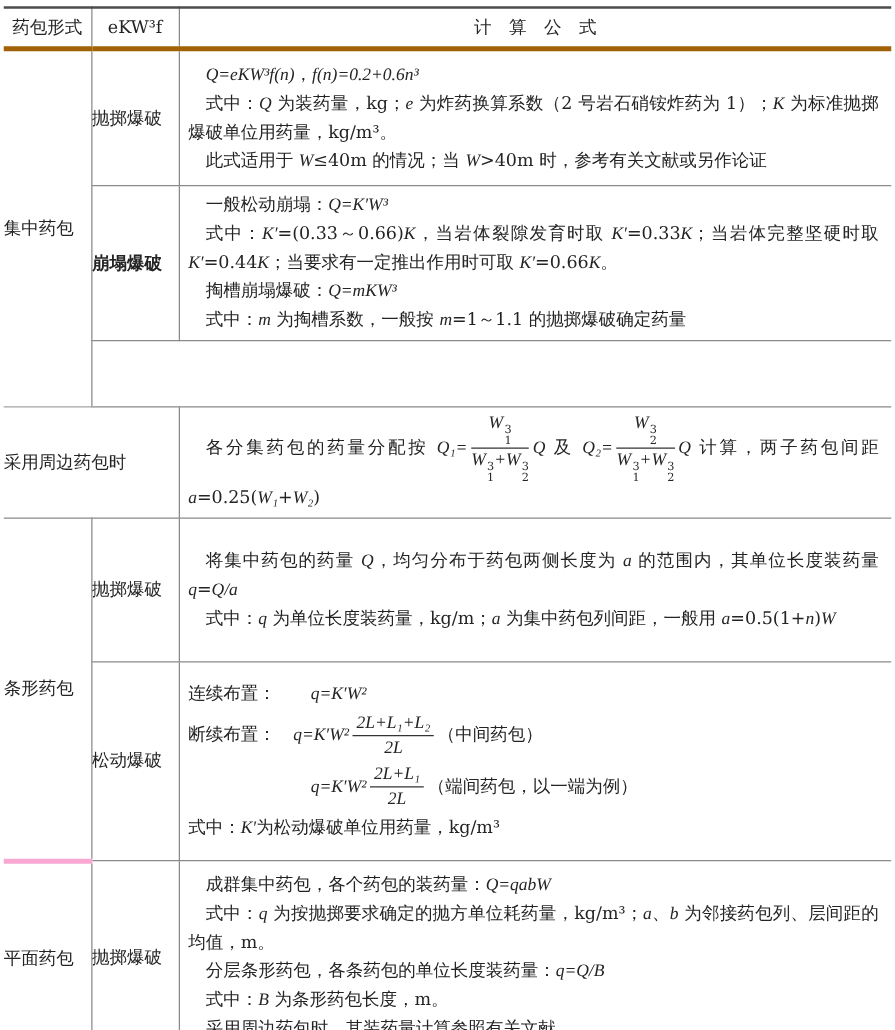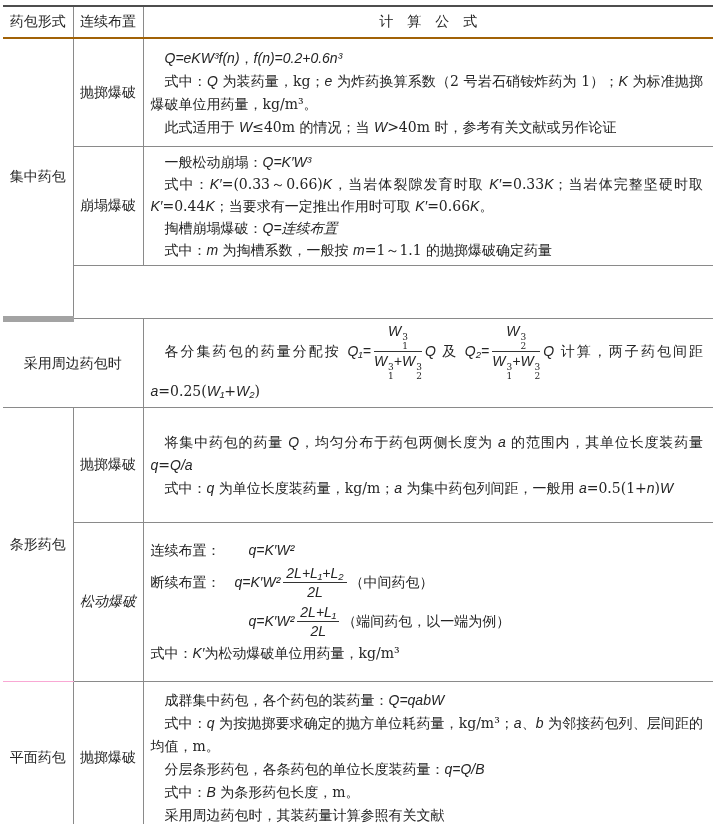--- a/index.html
+++ b/index.html
@@ -21,41 +21,41 @@
     font-size:14px;
   }
   col.c1{width:70px;}
   col.c2{width:70px;}
   col.c3{width:570px;}
   th,td{padding:0;font-weight:normal;}
   th{
     height:30px;
     text-align:center;
     vertical-align:middle;
-    border-bottom:2px solid #a16207;
+    border-bottom:4px solid #a16207;
     font-size:14px;
   }
   .vr{border-right:1px solid #8a8a8a;}
   .hb{border-bottom:1px solid #8a8a8a;}
   td.label{
-    text-align:center;
+    text-align:left;
     vertical-align:middle;
     font-size:14px;
   }
   td.content{
     vertical-align:middle;
     padding:4px 10px 4px 7px;
     line-height:23px;
     font-size:14px;
   }
   td.tight{line-height:22px;}
   .p{margin:0;text-indent:14px;}
   .p0{margin:3px 0;text-indent:0;}
   .just{text-align:justify;}
-  .mv{font-style:italic;font-family:Liberation Sans, sans-serif;}
+  .mv{font-style:italic;font-family:Liberation Serif, serif;}
   .frac{
     display:inline-block;
     vertical-align:middle;
     text-align:center;
     margin:0 3px;
     line-height:1.15;
     text-indent:0;
   }
   .fnum{display:block;padding:0 3px 1px;border-bottom:1px solid #333;}
   .fden{display:block;padding-top:1px;}
@@ -78,40 +78,40 @@
   <table class="tbl">
     <colgroup>
         <col class="c1">
         <col class="c2">
         <col class="c3">
       </colgroup>
 
     <tbody>
         <tr>
       <th class="vr">药包形式</th>
-      <th class="vr">连续布置</th>
+      <th class="vr">eKW³f</th>
       <th>计　算　公　式</th>
     </tr>
 
     <tr>
-      <td class="label vr hb" rowspan="3" style="border-bottom:6px solid #a3a3a3;">集中药包</td>
+      <td class="label vr hb" rowspan="3" style="border-bottom:1px solid #a3a3a3;">集中药包</td>
       <td class="label vr hb" style="height:107px;">抛掷爆破</td>
       <td class="content hb">
         <div class="p"><span class="mv">Q=eKW³f(n)</span>，<span class="mv">f(n)=0.2+0.6n³</span></div>
         <div class="p just">式中：<span class="mv">Q</span> 为装药量，kg；<span class="mv">e</span> 为炸药换算系数（2 号岩石硝铵炸药为 1）；<span class="mv">K</span> 为标准抛掷爆破单位用药量，kg/m³。</div>
         <div class="p">此式适用于 <span class="mv">W</span>≤40m 的情况；当 <span class="mv">W</span>&gt;40m 时，参考有关文献或另作论证</div>
       </td>
     </tr>
 
     <tr>
-      <td class="label vr hb" style="height:113px;">崩塌爆破</td>
+      <td class="label vr hb" style="height:113px;font-weight:bold;">崩塌爆破</td>
       <td class="content hb tight">
         <div class="p">一般松动崩塌：<span class="mv">Q=K′W³</span></div>
         <div class="p just">式中：<span class="mv">K′</span>=(0.33～0.66)<span class="mv">K</span>，当岩体裂隙发育时取 <span class="mv">K′</span>=0.33<span class="mv">K</span>；当岩体完整坚硬时取 <span class="mv">K′</span>=0.44<span class="mv">K</span>；当要求有一定推出作用时可取 <span class="mv">K′</span>=0.66<span class="mv">K</span>。</div>
-        <div class="p">掏槽崩塌爆破：<span class="mv">Q=连续布置</span></div>
+        <div class="p">掏槽崩塌爆破：<span class="mv">Q=mKW³</span></div>
         <div class="p">式中：<span class="mv">m</span> 为掏槽系数，一般按 <span class="mv">m</span>=1～1.1 的抛掷爆破确定药量</div>
       </td>
     </tr>
 
     <tr>
       <td class="hb empty-cell" colspan="2"></td>
     </tr>
 
     <tr>
       <td class="label vr hb" colspan="2" style="height:84px;">采用周边药包时</td>
@@ -132,30 +132,30 @@
                     <span>3</span>
                     <span>1</span>
                   </span><span class="mv">+W</span><span class="ss">
                     <span>3</span>
                     <span>2</span>
                   </span></span></span><span class="mv">Q</span> 计算，两子药包间距 <span class="mv">a</span>=0.25(<span class="mv">W₁</span>+<span class="mv">W₂</span>)</div>
       </td>
     </tr>
 
     <tr>
-      <td class="label vr hb" rowspan="2" style="border-bottom:1px solid #f9a8d4;">条形药包</td>
+      <td class="label vr hb" rowspan="2" style="border-bottom:4px solid #f9a8d4;">条形药包</td>
       <td class="label vr hb" style="height:114px;">抛掷爆破</td>
       <td class="content hb">
         <div class="p just">将集中药包的药量 <span class="mv">Q</span>，均匀分布于药包两侧长度为 <span class="mv">a</span> 的范围内，其单位长度装药量 <span class="mv">q</span>=<span class="mv">Q/a</span></div>
         <div class="p">式中：<span class="mv">q</span> 为单位长度装药量，kg/m；<span class="mv">a</span> 为集中药包列间距，一般用 <span class="mv">a</span>=0.5(1+<span class="mv">n</span>)<span class="mv">W</span></div>
       </td>
     </tr>
 
     <tr>
-      <td class="label vr hb" style="height:158px;font-style:italic;">松动爆破</td>
+      <td class="label vr hb" style="height:158px;">松动爆破</td>
       <td class="content hb">
         <div class="p0">连续布置：　　<span class="mv">q=K′W²</span></div>
         <div class="p0">断续布置：　<span class="mv">q=K′W²</span><span class="frac"><span class="fnum"><span class="mv">2L+L₁+L₂</span></span><span class="fden"><span class="mv">2L</span></span></span>（中间药包）</div>
         <div class="p0">　　　　　　　<span class="mv">q=K′W²</span><span class="frac"><span class="fnum"><span class="mv">2L+L₁</span></span><span class="fden"><span class="mv">2L</span></span></span>（端间药包，以一端为例）</div>
         <div class="p0">式中：<span class="mv">K′</span>为松动爆破单位用药量，kg/m³</div>
       </td>
     </tr>
 
     <tr>
       <td class="label vr" style="height:152px;">平面药包</td>

